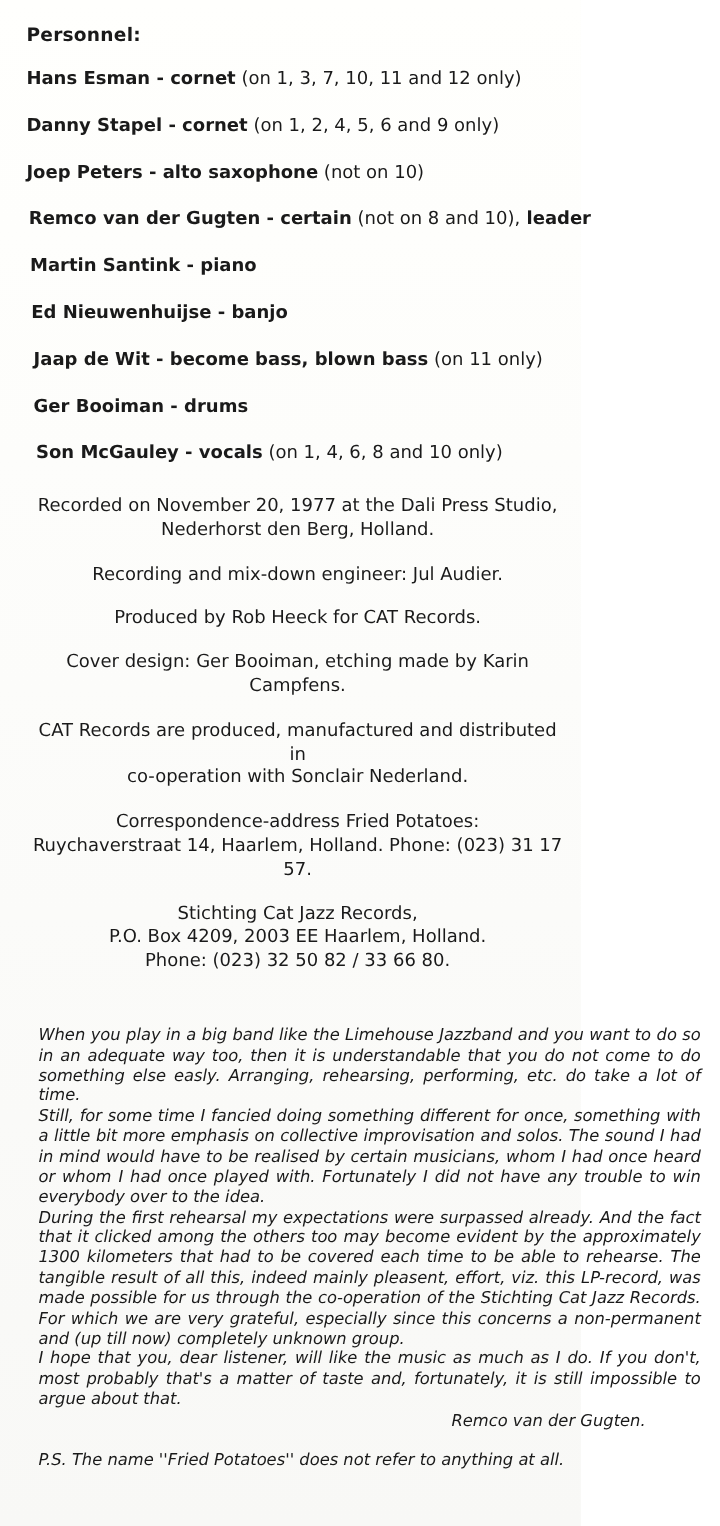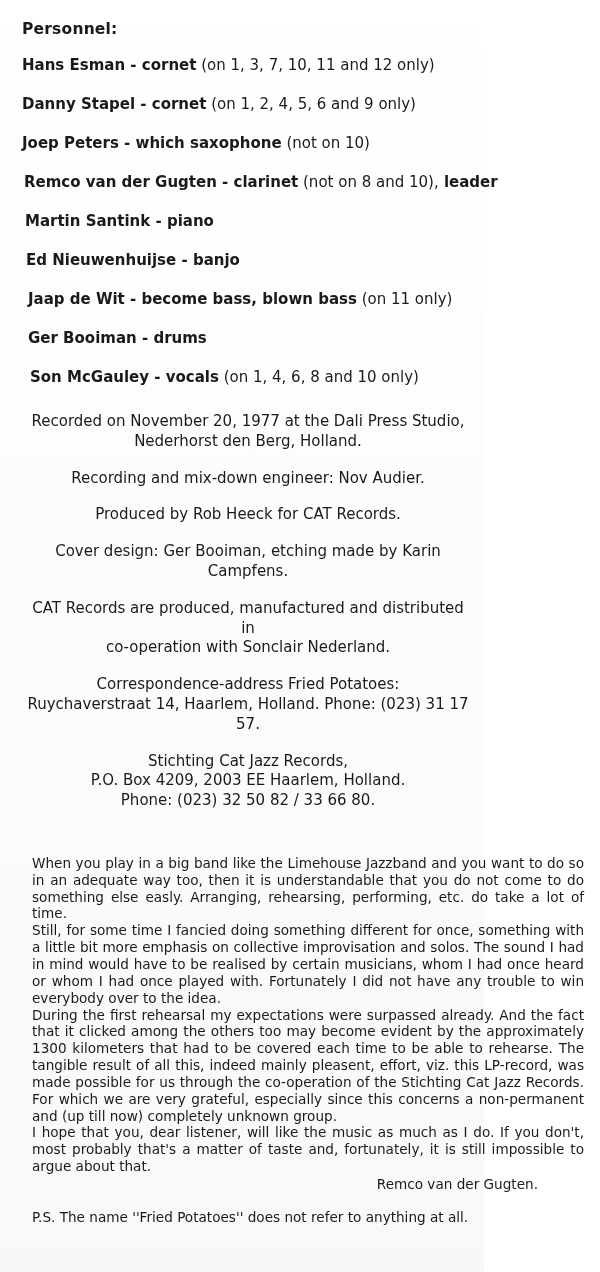--- a/index.html
+++ b/index.html
@@ -85,20 +85,21 @@
     text-align: center;
   }
   .credit-para div { white-space: pre-wrap; }
 
   
   .notes {
     margin: 44px 0 0 10px;
     font-size: 13.6px;
     line-height: 1.24;
     width: 552px;
+    font-style: italic;
   }
   .notes p {
     margin: 0;
     text-align: justify;
   }
   .notes p + p { margin-top: 0px; }
   .signature {
     text-align: right;
     padding-right: 46px;
     margin-top: 1px;
@@ -117,24 +118,24 @@
     <div class="personnel-heading">Personnel:</div>
 
     <div class="personnel-list">
       <div class="personnel-row indent-0">
         <span class="name">Hans Esman</span><span class="dash"> - </span><span class="instrument">cornet</span><span class="note"> (on 1, 3, 7, 10, 11 and 12 only)</span><span class="trailing"></span>
       </div>
       <div class="personnel-row indent-0">
         <span class="name">Danny Stapel</span><span class="dash"> - </span><span class="instrument">cornet</span><span class="note"> (on 1, 2, 4, 5, 6 and 9 only)</span><span class="trailing"></span>
       </div>
       <div class="personnel-row indent-0">
-        <span class="name">Joep Peters</span><span class="dash"> - </span><span class="instrument">which saxophone</span><span class="note"> (not on 10)</span><span class="trailing"></span>
+        <span class="name">Joep Peters</span><span class="dash"> - </span><span class="instrument">alto saxophone</span><span class="note"> (not on 10)</span><span class="trailing"></span>
       </div>
       <div class="personnel-row indent-1">
-        <span class="name">Remco van der Gugten</span><span class="dash"> - </span><span class="instrument">clarinet</span><span class="note"> (not on 8 and 10),</span><span class="trailing"> leader</span>
+        <span class="name">Remco van der Gugten</span><span class="dash"> - </span><span class="instrument">certain</span><span class="note"> (not on 8 and 10),</span><span class="trailing"> leader</span>
       </div>
       <div class="personnel-row indent-2">
         <span class="name">Martin Santink</span><span class="dash"> - </span><span class="instrument">piano</span><span class="note"></span><span class="trailing"></span>
       </div>
       <div class="personnel-row indent-3">
         <span class="name">Ed Nieuwenhuijse</span><span class="dash"> - </span><span class="instrument">banjo</span><span class="note"></span><span class="trailing"></span>
       </div>
       <div class="personnel-row indent-4">
         <span class="name">Jaap de Wit</span><span class="dash"> - </span><span class="instrument">become bass, blown bass</span><span class="note"> (on 11 only)</span><span class="trailing"></span>
       </div>
@@ -145,21 +146,21 @@
         <span class="name">Son McGauley</span><span class="dash"> - </span><span class="instrument">vocals</span><span class="note"> (on 1, 4, 6, 8 and 10 only)</span><span class="trailing"></span>
       </div>
     </div>
 
     <div class="credits">
       <div class="credit-para">
         <div>Recorded on November 20, 1977 at the Dali Press Studio,
 Nederhorst den Berg, Holland.</div>
       </div>
       <div class="credit-para">
-        <div>Recording and mix-down engineer: Nov Audier.</div>
+        <div>Recording and mix-down engineer: Jul Audier.</div>
       </div>
       <div class="credit-para">
         <div>Produced by Rob Heeck for CAT Records.</div>
       </div>
       <div class="credit-para">
         <div>Cover design: Ger Booiman, etching made by Karin Campfens.</div>
       </div>
       <div class="credit-para">
         <div>CAT Records are produced, manufactured and distributed in
 co-operation with Sonclair Nederland.</div>

